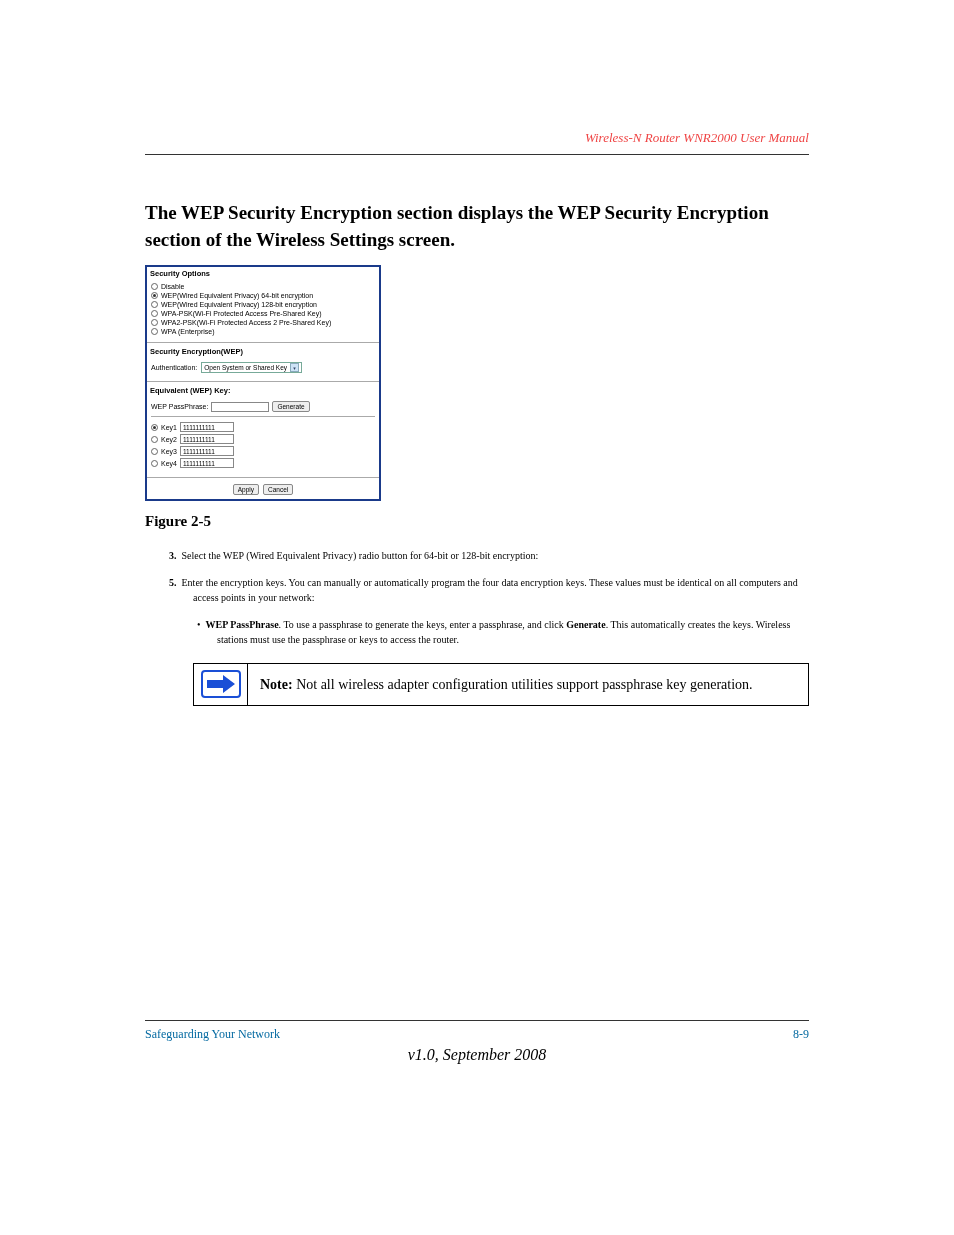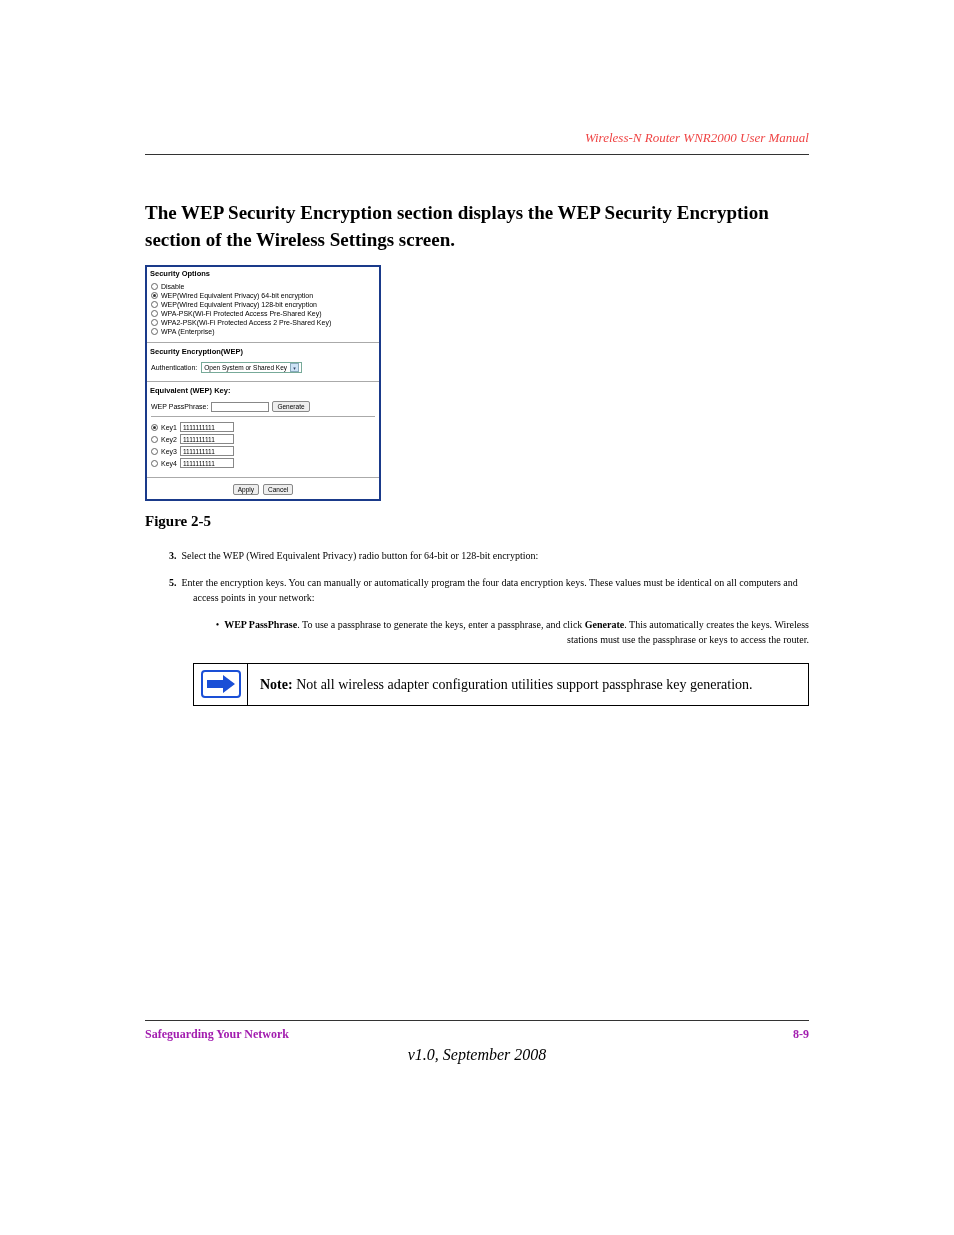--- a/index.html
+++ b/index.html
@@ -124,21 +124,20 @@
     font-size: 10px;
     line-height: 1.5;
     margin-bottom: 12px;
     padding-left: 48px;
     text-indent: -24px;
   }
   .step .num { font-weight: bold; }
   .step-sub {
     padding-left: 72px;
     text-indent: -20px;
-    text-align: right;
   }
   .indent-block {
     padding-left: 48px;
     font-size: 14px;
     line-height: 1.5;
     margin-bottom: 0;
   }
   .note-box {
     border: 1px solid #000;
     display: flex;
@@ -165,21 +164,21 @@
     position: absolute;
     left: 145px;
     right: 145px;
     top: 1020px;
   }
   .footer-rule {
     border: none; border-top: 1px solid #333; margin-bottom: 6px;
   }
   .footer-row {
     display: flex; justify-content: space-between;
-    font-size: 12px; color: #a21caf; font-weight: bold;
+    font-size: 12px; color: #0369a1;
   }
   .footer-center { font-style: italic; }
 </style>
 </head>
 <body>
 
 <div class="header-area">
   <div class="header-title">Wireless-N Router WNR2000 User Manual</div>
   <hr class="header-rule">
 </div>

